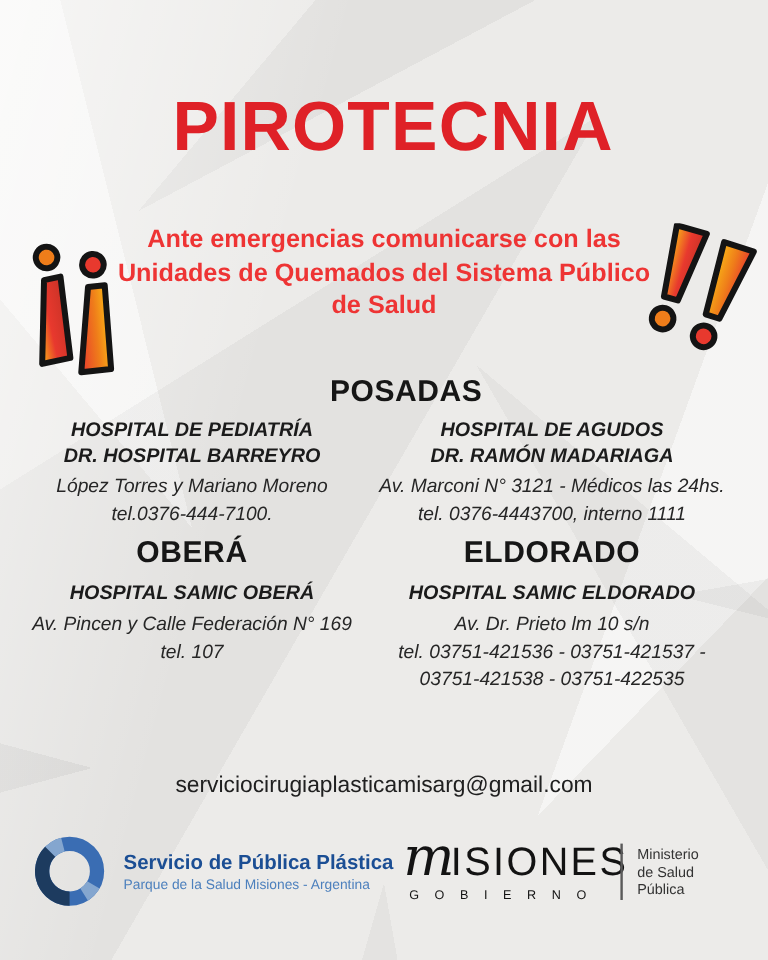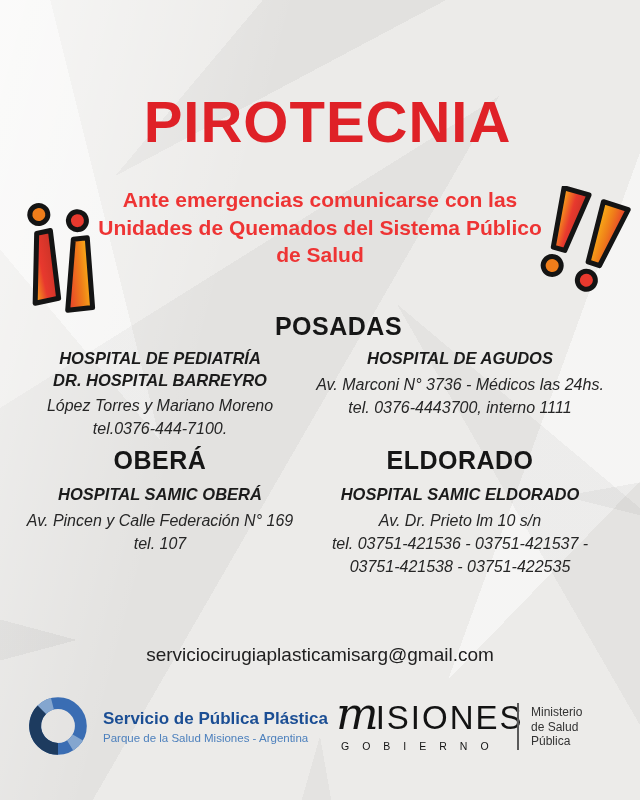--- a/index.html
+++ b/index.html
@@ -15,21 +15,21 @@
       conic-gradient(from 40deg at 18% 22%, rgba(0,0,0,.045) 0 22deg, transparent 22deg),
       conic-gradient(from 210deg at 78% 12%, rgba(0,0,0,.04) 0 28deg, transparent 28deg),
       conic-gradient(from 130deg at 62% 38%, rgba(0,0,0,.035) 0 20deg, transparent 20deg),
       conic-gradient(from 320deg at 25% 55%, rgba(255,255,255,.5) 0 26deg, transparent 26deg),
       conic-gradient(from 80deg at 88% 62%, rgba(0,0,0,.04) 0 24deg, transparent 24deg),
       conic-gradient(from 255deg at 12% 80%, rgba(0,0,0,.05) 0 30deg, transparent 30deg),
       conic-gradient(from 170deg at 50% 92%, rgba(0,0,0,.035) 0 26deg, transparent 26deg),
       conic-gradient(from 20deg at 70% 85%, rgba(255,255,255,.5) 0 24deg, transparent 24deg);
   }
   .title{
-    position:absolute;top:72px;left:15px;right:0;margin:16px;
+    position:absolute;top:72px;left:15px;right:0;margin:0;
     text-align:center;
     font-size:58px;font-weight:800;letter-spacing:1px;
     color:#df2127;
   }
   .subtitle{
     position:absolute;top:186px;left:90px;width:460px;
     text-align:center;
     font-size:21px;font-weight:700;line-height:27.5px;
     color:#ee3434;
   }
@@ -147,22 +147,23 @@
   <div class="col col-left row1">
     <div class="hosp-name">HOSPITAL DE PEDIATRÍA</div>
     <div class="hosp-name">DR. HOSPITAL BARREYRO</div>
     <div class="hosp-gap"></div>
     <div class="hosp-line">López Torres y Mariano Moreno</div>
     <div class="hosp-line">tel.0376-444-7100.</div>
   </div>
 
   <div class="col col-right row1">
     <div class="hosp-name">HOSPITAL DE AGUDOS</div>
-    <div class="hosp-gap"></div>
-    <div class="hosp-line">Av. Marconi N° 3736 - Médicos las 24hs.</div>
+    <div class="hosp-name">DR. RAMÓN MADARIAGA</div>
+    <div class="hosp-gap"></div>
+    <div class="hosp-line">Av. Marconi N° 3121 - Médicos las 24hs.</div>
     <div class="hosp-line">tel. 0376-4443700, interno 1111</div>
   </div>
 
   <h2 class="section-title t-obera">OBERÁ</h2>
   <h2 class="section-title t-eldorado">ELDORADO</h2>
 
   <div class="col col-left row2">
     <div class="hosp-name">HOSPITAL SAMIC OBERÁ</div>
     <div class="hosp-gap"></div>
     <div class="hosp-line">Av. Pincen y Calle Federación N° 169</div>

